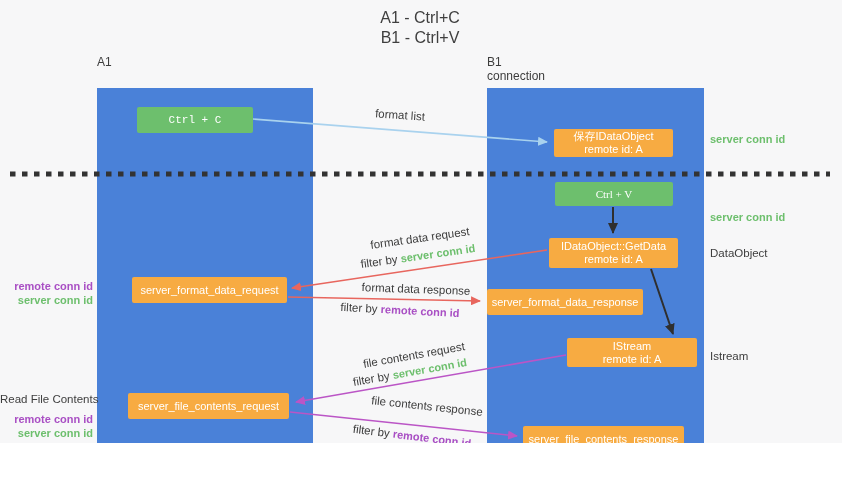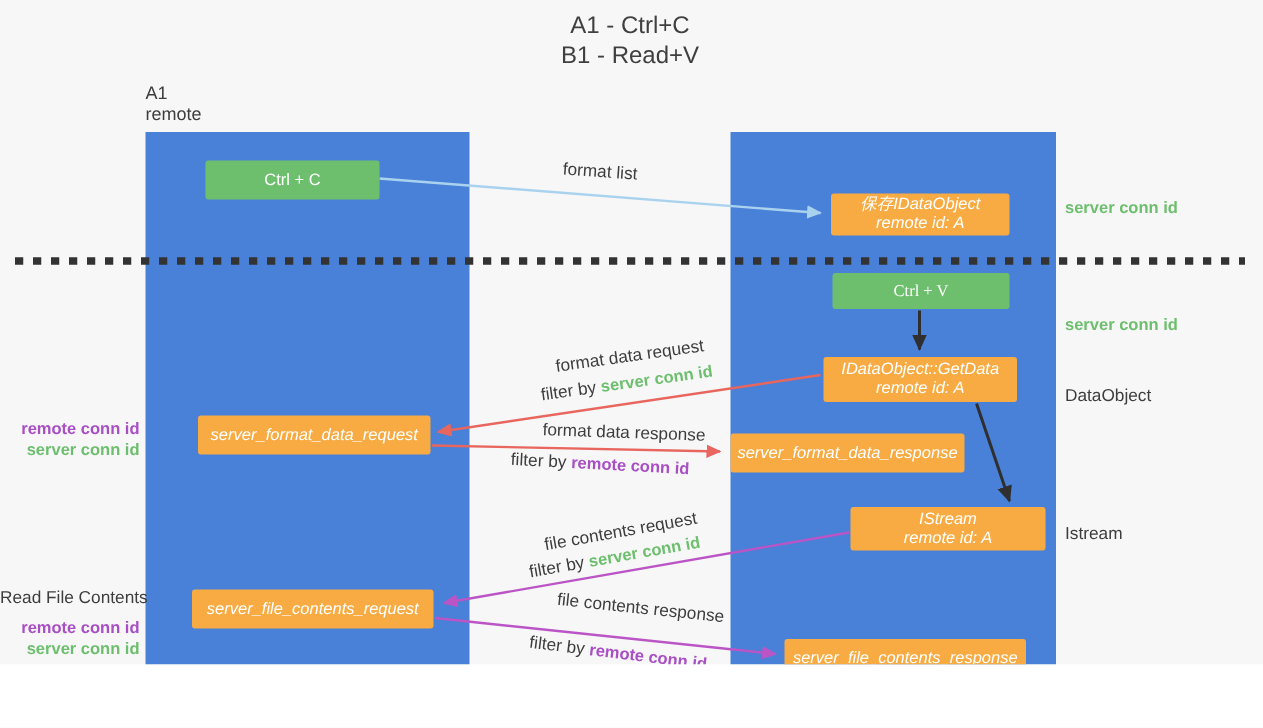--- a/index.html
+++ b/index.html
@@ -12,43 +12,46 @@
   .lane{position:absolute;top:88px;height:374px;background:#4a81d8;}
   .lane-a{left:97px;width:216px;}
   .lane-b{left:487px;width:217px;}
   .lane-header{position:absolute;top:55px;font-size:12px;line-height:14px;color:#3d3d3d;}
   .lh-a{left:97px;width:216px;}
   .lh-b{left:487px;width:217px;}
   svg.overlay{position:absolute;left:0;top:0;z-index:2;}
   .node{position:absolute;z-index:3;display:flex;flex-direction:column;align-items:center;
         justify-content:center;color:#fff;font-size:11px;line-height:13px;text-align:center;border-radius:2px;}
   .green{background:#6dbf6d;}
-  .orange{background:#f7ab42;font-style:italic;}
+  .orange{background:#f7ab42;}
   .elabel{position:absolute;z-index:3;width:170px;text-align:center;font-size:11.5px;
           line-height:15px;color:#3d3d3d;white-space:nowrap;}
   .side{position:absolute;z-index:3;font-size:11.5px;line-height:14px;color:#3d3d3d;white-space:nowrap;}
   .key{font-weight:bold;font-size:11px;}
   .t-green{color:#6dbf6d;}
   .t-purple{color:#a94fc4;}
   .right-col{left:710px;}
   .left-col{left:0;width:93px;text-align:right;}
 </style>
 </head>
 <body>
 
 <div class="canvas">
 
   <div class="title">
     <div>A1 - Ctrl+C</div>
-    <div>B1 - Read+V</div>
+    <div>B1 - Ctrl+V</div>
   </div>
 
   <div class="lane-header lh-a">
     <div>A1</div>
-    <div>remote</div>
+  </div>
+  <div class="lane-header lh-b">
+    <div>B1</div>
+    <div>connection</div>
   </div>
 
   <div class="lane lane-a"></div>
   <div class="lane lane-b"></div>
 
   <svg class="overlay" width="842" height="485">
     <defs>
       <marker id="m-blue" markerUnits="userSpaceOnUse" markerWidth="10" markerHeight="9" refX="9" refY="4.5" orient="auto">
         <path d="M0,0 L10,4.5 L0,9 Z" fill="#a9d2ee"></path>
       </marker>
@@ -70,21 +73,21 @@
     <line x1="613" y1="207" x2="613" y2="233" stroke-width="2" marker-end="url(#m-black)" stroke="#2f2f2f"></line>
     <line x1="651" y1="269" x2="673" y2="334" stroke-width="2" marker-end="url(#m-black)" stroke="#2f2f2f"></line>
 
     <line x1="547" y1="250" x2="292" y2="288" stroke-width="1.6" marker-end="url(#m-red)" stroke="#e8665e"></line>
     <line x1="288" y1="297" x2="480" y2="301" stroke-width="1.6" marker-end="url(#m-red)" stroke="#e8665e"></line>
 
     <line x1="566" y1="355" x2="296" y2="402" stroke-width="1.6" marker-end="url(#m-purple)" stroke="#bb55c6"></line>
     <line x1="290" y1="412" x2="517" y2="436" stroke-width="1.6" marker-end="url(#m-purple)" stroke="#bb55c6"></line>
   </svg>
 
-  <div class="node green" style="left:137px;top:107px;width:116px;height:26px;">
+  <div class="node green" style="left:137px;top:107px;width:116px;height:26px;font-family:Liberation Mono, monospace;">
     <div>Ctrl + C</div>
   </div>
 
   <div class="node orange" style="left:554px;top:129px;width:119px;height:28px;">
     <div>保存IDataObject</div>
     <div>remote id: A</div>
   </div>
 
   <div class="node green" style="left:555px;top:182px;width:118px;height:24px;font-family:Liberation Serif, serif;">
     <div>Ctrl + V</div>
@@ -147,21 +150,21 @@
   <div class="elabel" style="left:342px;top:399px;transform:rotate(6deg);">
     <span>file contents response</span>
   </div>
   <div class="elabel" style="left:327px;top:429px;transform:rotate(7deg);">
     <span>filter by</span>
     <span class="key t-purple">remote conn id</span>
   </div>
 
   <div class="side key t-green right-col" style="top:132px;">server conn id</div>
   <div class="side key t-green right-col" style="top:210px;">server conn id</div>
-  <div class="side right-col" style="top:246px;margin-top:11px;">DataObject</div>
+  <div class="side right-col" style="top:246px;">DataObject</div>
   <div class="side right-col" style="top:349px;">Istream</div>
   <div class="side" style="left:713px;top:432px;margin-top:36px;">Write File Contents</div>
 
   <div class="side key t-purple left-col" style="top:279px;">remote conn id</div>
   <div class="side key t-green left-col" style="top:293px;">server conn id</div>
   <div class="side left-col" style="top:392px;">Read File Contents</div>
   <div class="side key t-purple left-col" style="top:412px;">remote conn id</div>
   <div class="side key t-green left-col" style="top:426px;">server conn id</div>
 
 </div>

